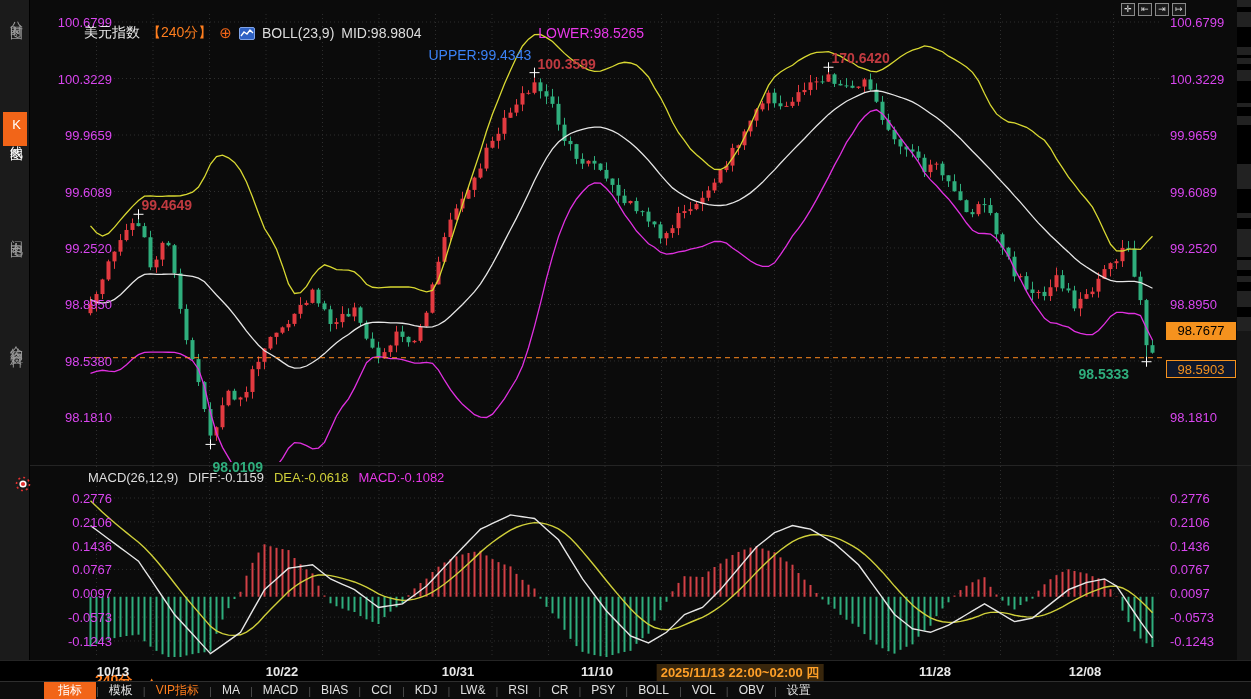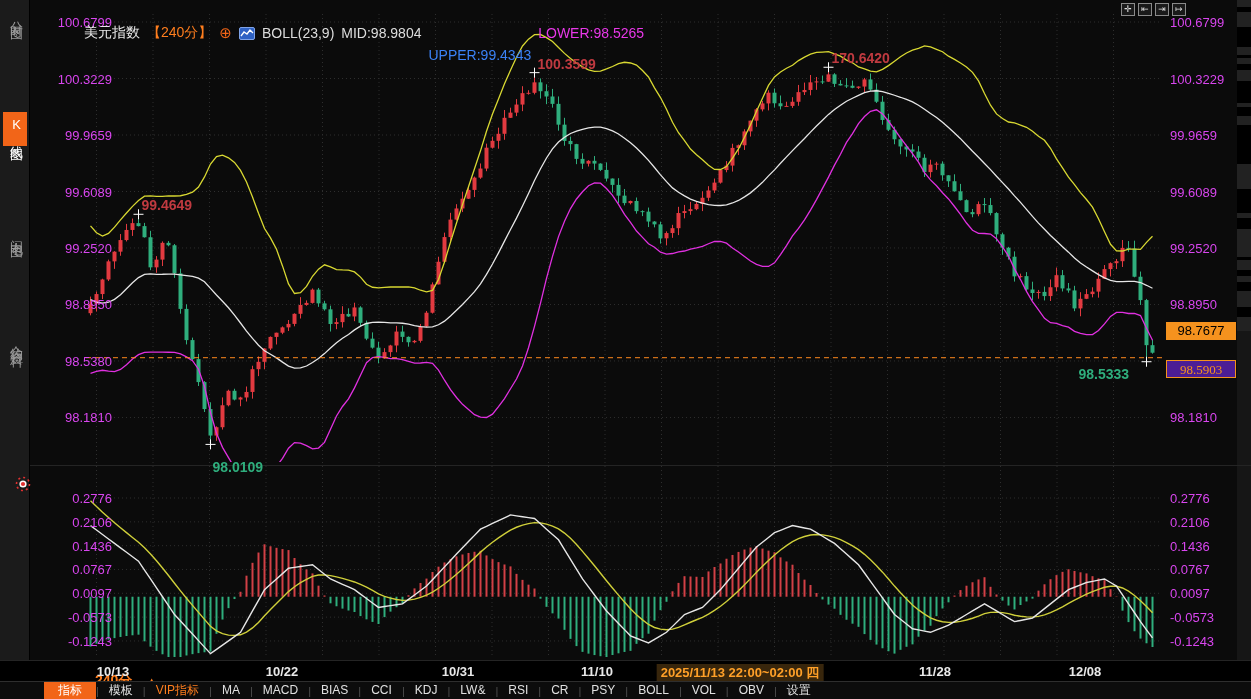--- a/index.html
+++ b/index.html
@@ -28,21 +28,21 @@
   .topicons .tic { width:14px; height:13px; border:1px solid #8a8a8a; background:#1a1a1a; color:#ddd;
     font-size:9px; line-height:11px; text-align:center; cursor:pointer; }
 
   
   .tick { position:absolute; font-size:13px; color:#d946ef; z-index:4; }
   .tick.left { left:34px; width:78px; text-align:right; }
   .tick.right { left:1170px; width:70px; text-align:left; }
 
   .pricebox { position:absolute; left:1166px; width:70px; height:18px; font-size:13px; line-height:17px; text-align:center; z-index:6; }
   .pricebox.filled { background:#f5921e; color:#000; }
-  .pricebox.outline { background:#4c1d95; color:#f5921e; border:1px solid #f5921e;font-family:Liberation Serif, serif; }
+  .pricebox.outline { background:#0f172a; color:#f5921e; border:1px solid #f5921e; }
 
   .ann { position:absolute; font-size:14px; font-weight:bold; z-index:5; white-space:nowrap; }
 
   
   .xrow { position:absolute; left:0; top:660px; width:1251px; height:21px; background:#000; border-top:1px solid #242424; z-index:5; }
   .period { position:absolute; left:95px; top:11px; color:#ff7e1e; font-size:14px; font-weight:bold; cursor:pointer; }
   .period .tri { font-size:11px; margin-left:14px; }
   .xdate { position:absolute; top:3px; transform:translateX(-50%); font-size:13px; font-weight:bold; color:#e8e8e8; white-space:nowrap; }
   .xdate.hl { color:#ffa028; background:#38260c; padding:0 4px; }
 
@@ -696,20 +696,26 @@
     <span class="lower">LOWER:98.5265</span>
   </div>
 
   <div class="topicons" id="topicons">
       <div class="tic">✛</div>
       <div class="tic">⇤</div>
       <div class="tic">⇥</div>
       <div class="tic">↦</div>
     </div>
 
+  <div class="macd-hdr">
+    <span>MACD(26,12,9)</span>
+    <span>DIFF:-0.1159</span>
+    <span class="dea">DEA:-0.0618</span>
+    <span class="mac">MACD:-0.1082</span>
+  </div>
 
   <div id="ticks">
       <div class="tick left" style="top: 15px;">100.6799</div>
       <div class="tick right" style="top: 15px;">100.6799</div>
       <div class="tick left" style="top: 71.5px;">100.3229</div>
       <div class="tick right" style="top: 71.5px;">100.3229</div>
       <div class="tick left" style="top: 128px;">99.9659</div>
       <div class="tick right" style="top: 128px;">99.9659</div>
       <div class="tick left" style="top: 184.5px;">99.6089</div>
       <div class="tick right" style="top: 184.5px;">99.6089</div>

